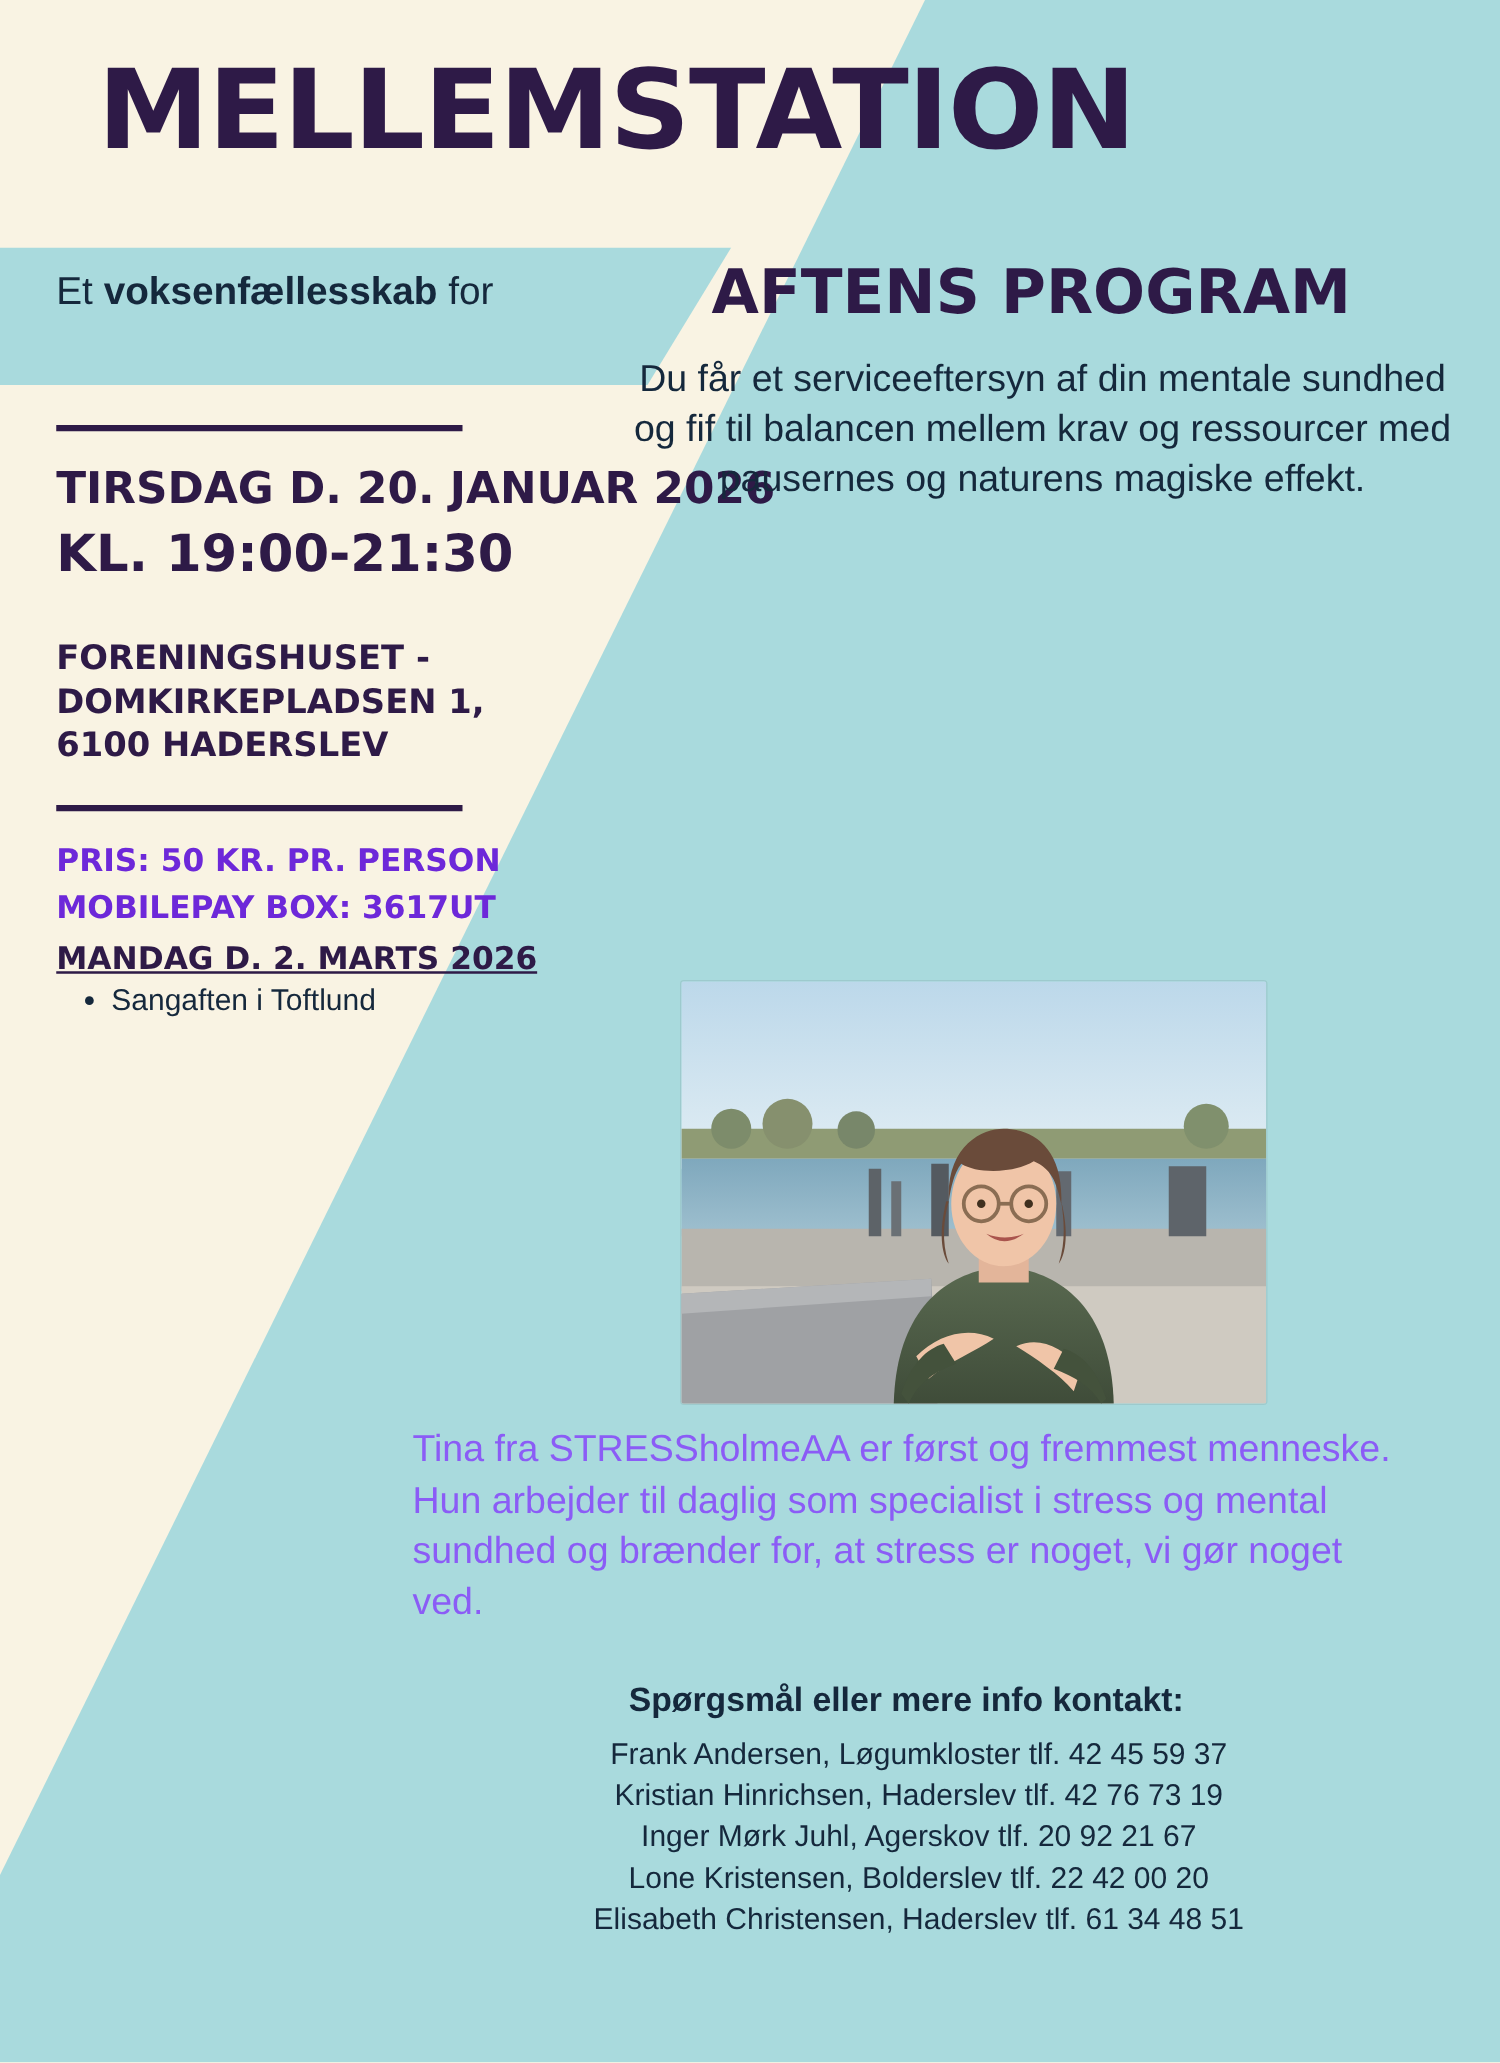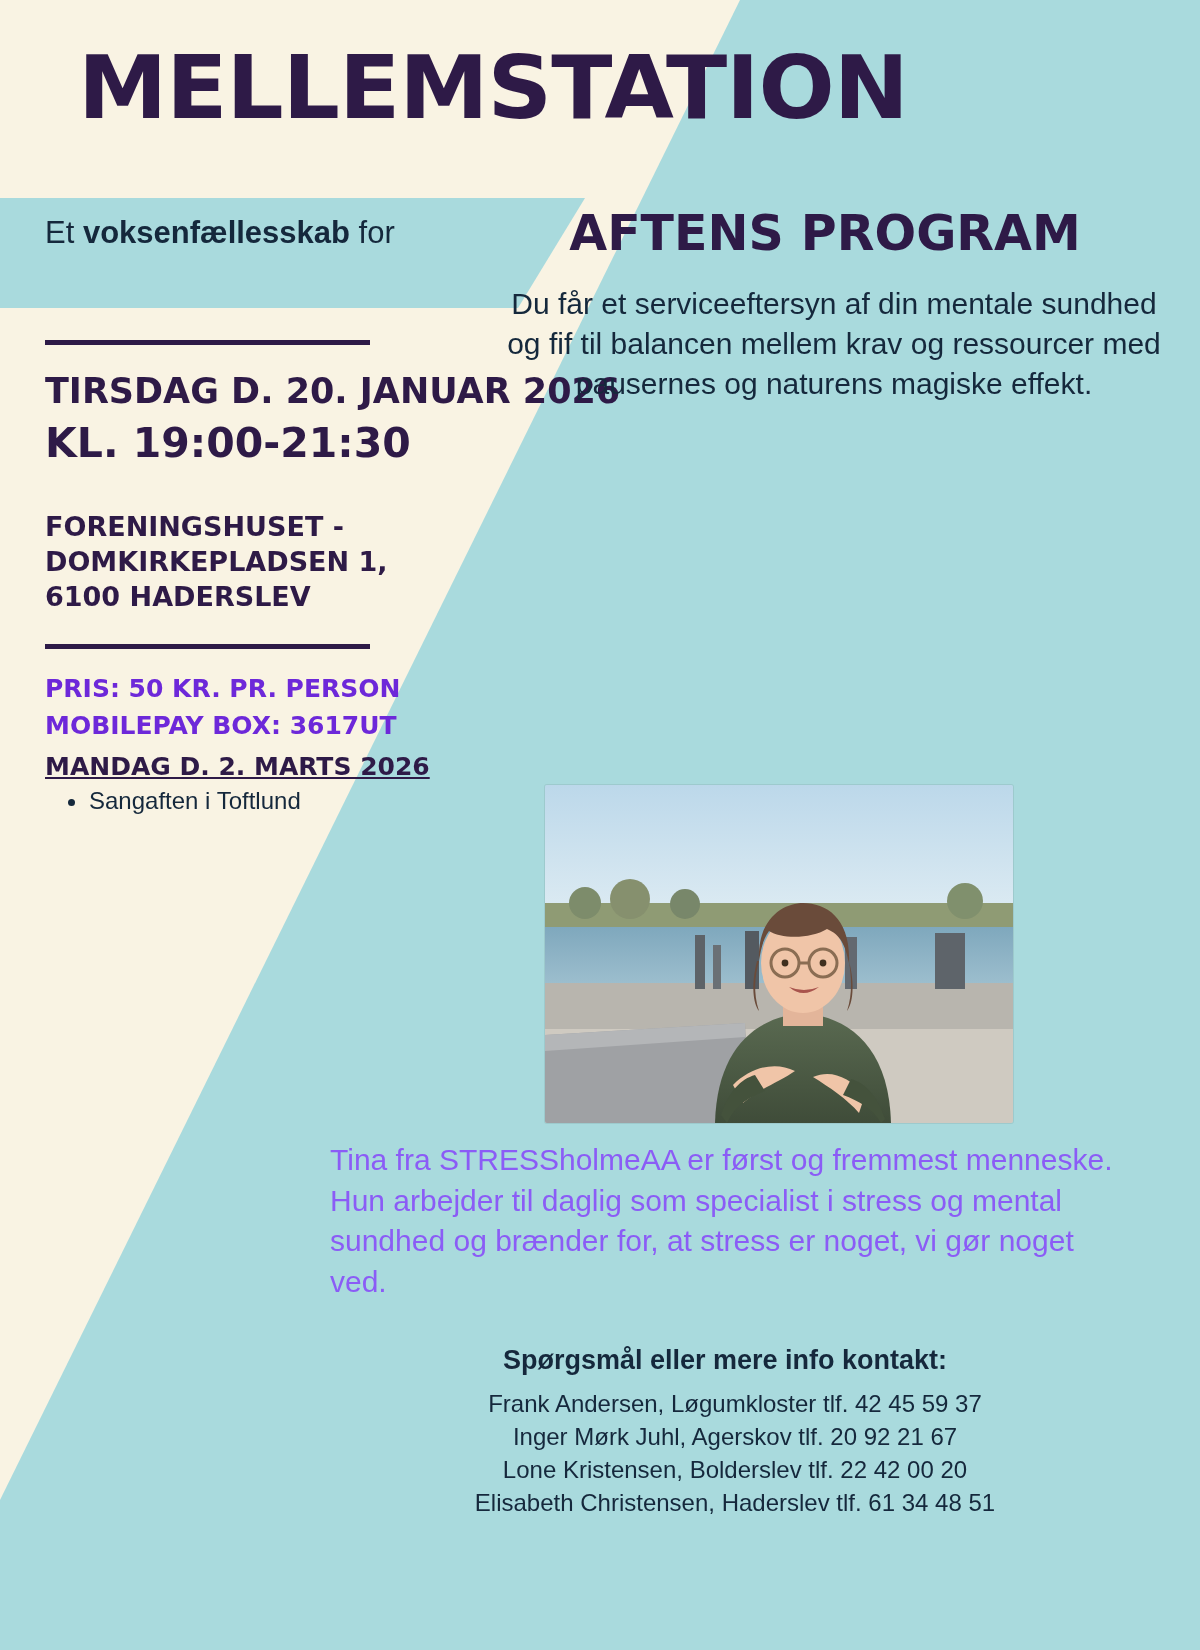--- a/index.html
+++ b/index.html
@@ -362,19 +362,20 @@
       <path d="M176 330 C184 306 196 294 210 290 L220 306 C204 312 190 320 182 338 Z" fill="#44523c"></path>
       <path d="M340 334 C332 310 320 298 306 294 L298 310 C314 316 328 324 336 338 Z" fill="#44523c"></path>
     </svg>
   </div>
 
   <div class="speaker-text">Tina fra STRESSholmeAA er først og fremmest menneske. Hun arbejder til daglig som specialist i stress og mental sundhed og brænder for, at stress er noget, vi gør noget ved.</div>
 
   <div class="contact-head">Spørgsmål eller mere info kontakt:</div>
   <div class="contact-list">
     <div>Frank Andersen, Løgumkloster tlf. 42 45 59 37</div>
+    <div>Kristian Hinrichsen, Haderslev tlf. 42 76 73 19</div>
     <div>Inger Mørk Juhl, Agerskov tlf. 20 92 21 67</div>
     <div>Lone Kristensen, Bolderslev tlf. 22 42 00 20</div>
     <div>Elisabeth Christensen, Haderslev tlf. 61 34 48 51</div>
   </div>
 
 
 </div>
 
 </body></html>

